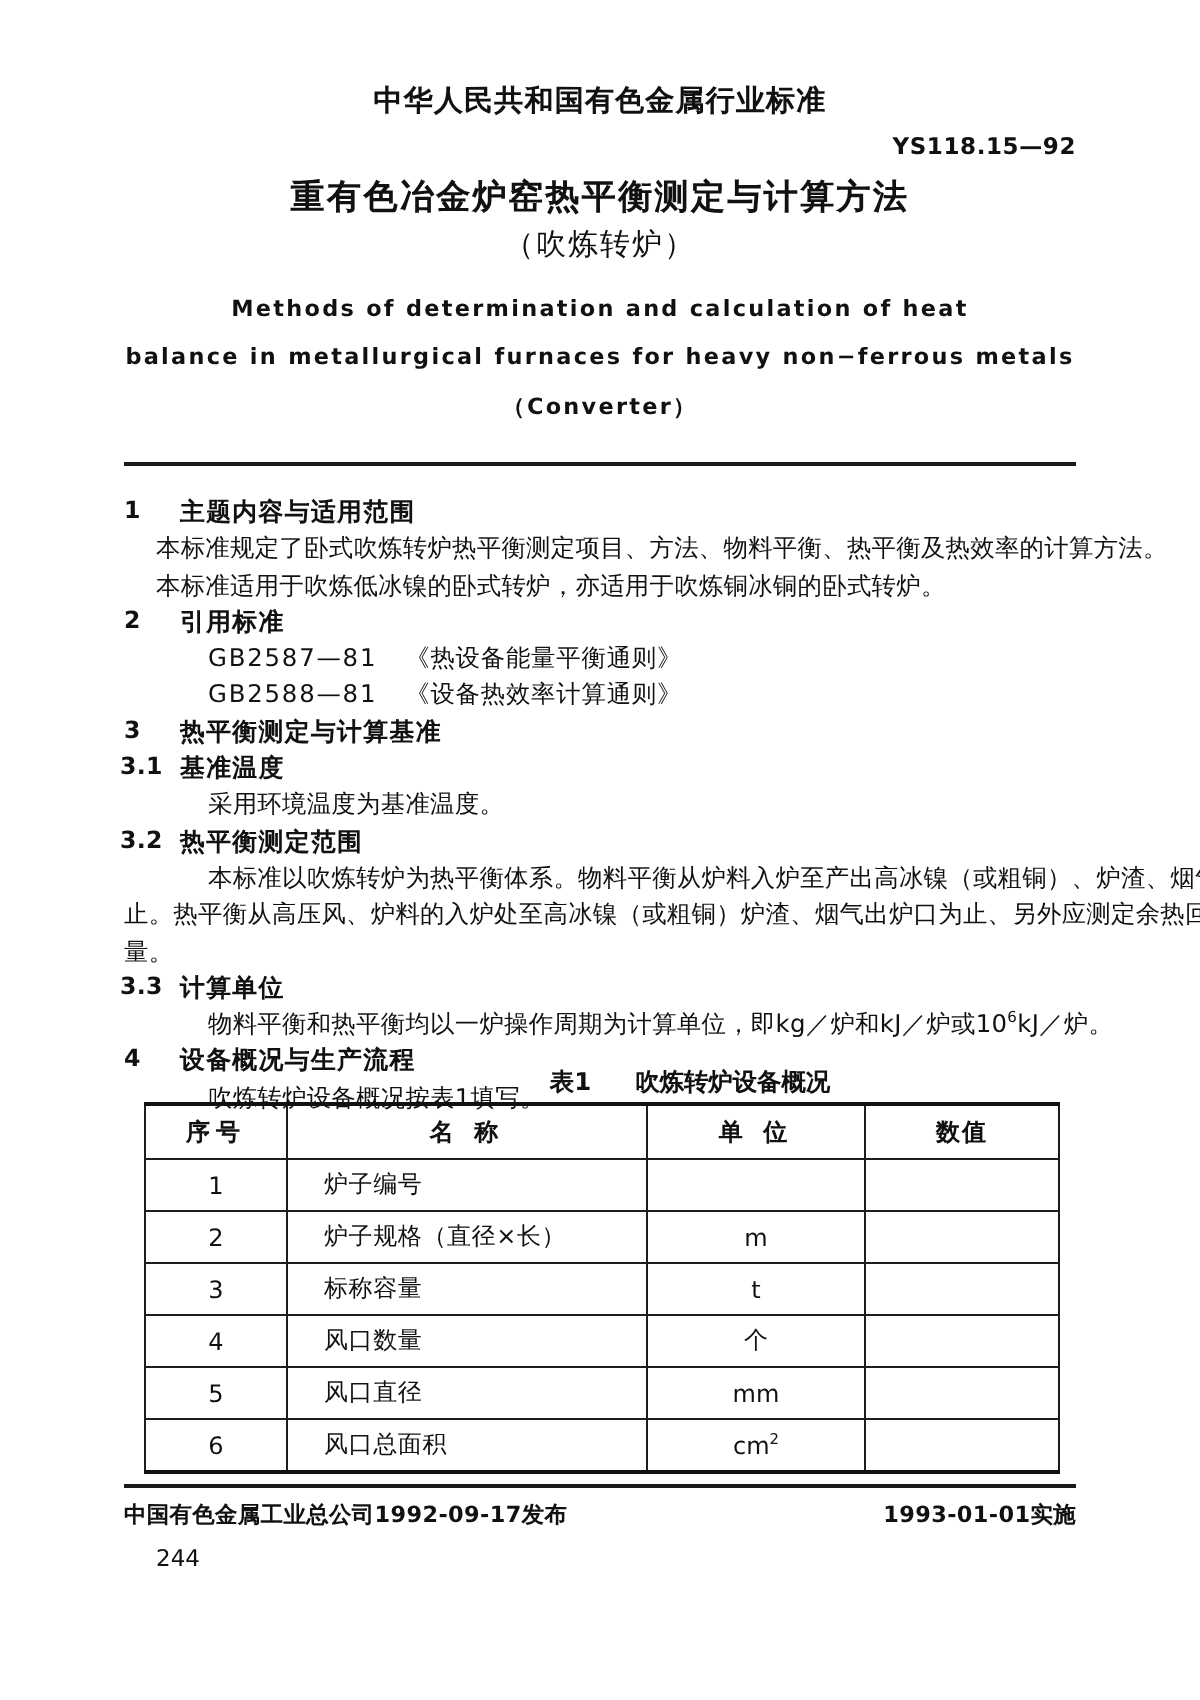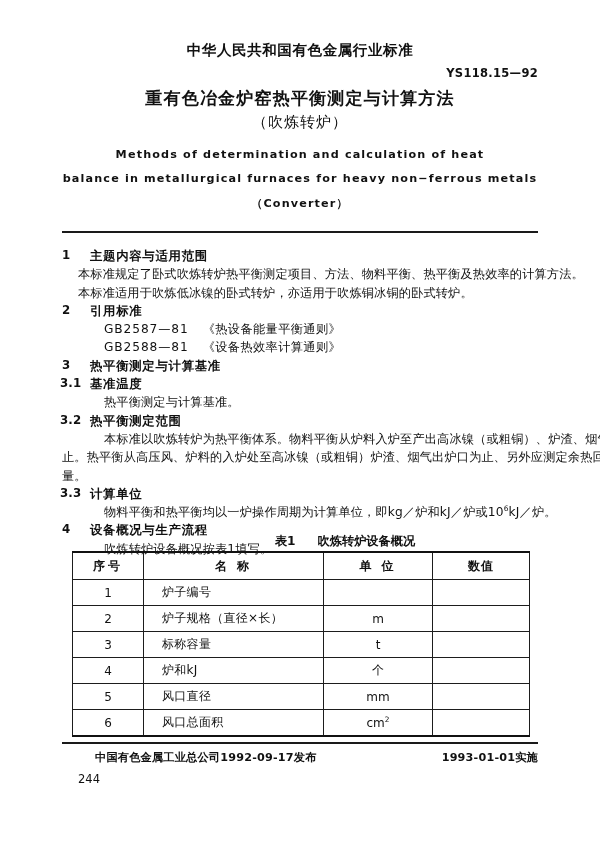--- a/index.html
+++ b/index.html
@@ -172,21 +172,20 @@
     width: 476px;
     height: 2px;
     background: #1a1a1a;
   }
   .foot-left {
     position: absolute;
     left: 62px; top: 750px;
     font-size: 11.2px;
     font-weight: bold;
     letter-spacing: 0.2px;
-    margin-left: 33px;
   }
   .foot-right {
     position: absolute;
     right: 62px; top: 750px;
     font-size: 11.2px;
     font-weight: bold;
     letter-spacing: 0.2px;
   }
   .page-no {
     position: absolute;
@@ -240,21 +239,21 @@
 
     <div class="ln">
       <span class="num">3</span>
       <span class="heading">热平衡测定与计算基准</span>
     </div>
     <div class="ln">
       <span class="num sub">3.1</span>
       <span class="heading">基准温度</span>
     </div>
     <div class="ln">
-      <span class="txt indent">热平衡测定与计算基准。</span>
+      <span class="txt indent">采用环境温度为基准温度。</span>
     </div>
 
     <div class="ln">
       <span class="num sub">3.2</span>
       <span class="heading">热平衡测定范围</span>
     </div>
     <div class="ln">
       <span class="txt indent">本标准以吹炼转炉为热平衡体系。物料平衡从炉料入炉至产出高冰镍（或粗铜）、炉渣、烟气为</span>
     </div>
     <div class="ln">
@@ -309,21 +308,21 @@
         <td class="c-val"></td>
       </tr>
       <tr>
         <td class="c-no">3</td>
         <td class="c-name">标称容量</td>
         <td class="c-unit">t</td>
         <td class="c-val"></td>
       </tr>
       <tr>
         <td class="c-no">4</td>
-        <td class="c-name">炉和kJ</td>
+        <td class="c-name">风口数量</td>
         <td class="c-unit">个</td>
         <td class="c-val"></td>
       </tr>
       <tr>
         <td class="c-no">5</td>
         <td class="c-name">风口直径</td>
         <td class="c-unit">mm</td>
         <td class="c-val"></td>
       </tr>
       <tr>

